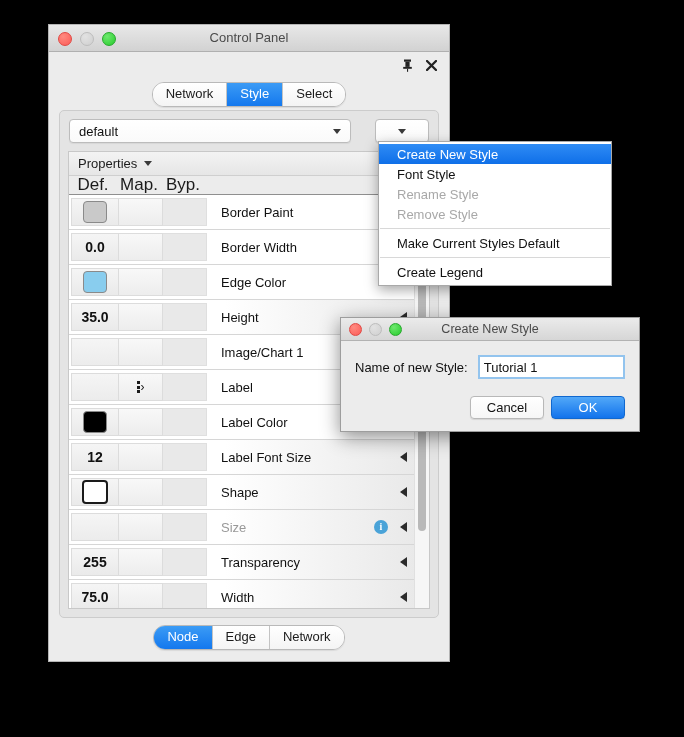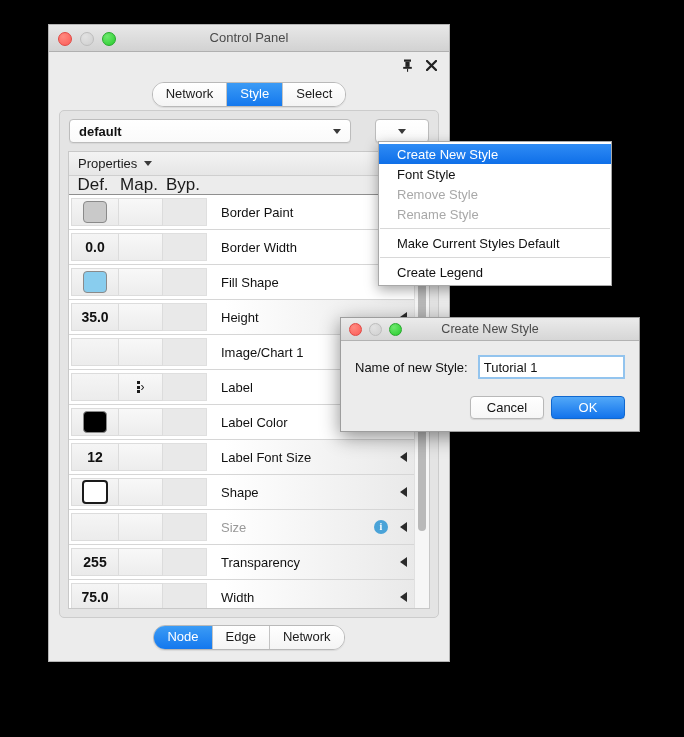--- a/index.html
+++ b/index.html
@@ -122,21 +122,20 @@
     background: #e4e4e4;
     border: 1px solid #cccccc;
     border-radius: 5px;
   }
 
   .style-row {
     display: flex;
     align-items: center;
     gap: 24px;
     padding: 8px 9px 6px;
-    font-weight: bold;
   }
   .combo {
     flex: 1;
     height: 22px;
     background: linear-gradient(to bottom, #ffffff, #fafafa);
     border: 1px solid #bcbcbc;
     border-radius: 4px;
     position: relative;
     display: flex;
     align-items: center;
@@ -540,21 +539,21 @@
                   <div class="cell map"></div>
                   <div class="cell byp"></div>
                   <span class="pname">Border Width</span>
                 </div>
                 <div class="prow">
                   <div class="cell def">
                     <span class="swatch" style="background: rgb(137, 205, 238);"></span>
                   </div>
                   <div class="cell map"></div>
                   <div class="cell byp"></div>
-                  <span class="pname">Fill Shape</span>
+                  <span class="pname">Edge Color</span>
                 </div>
                 <div class="prow shaded">
                   <div class="cell def">
                     <span>35.0</span>
                   </div>
                   <div class="cell map"></div>
                   <div class="cell byp"></div>
                   <span class="pname">Height</span>
                   <span class="right-caret"></span>
                 </div>
@@ -647,22 +646,22 @@
           <div class="tab">Network</div>
         </div>
       </div>
 
     </div>
   </div>
 
   <div class="dropdown" id="dropdown-menu">
       <div class="mitem sel">Create New Style</div>
       <div class="mitem">Font Style</div>
+      <div class="mitem dis">Rename Style</div>
       <div class="mitem dis">Remove Style</div>
-      <div class="mitem dis">Rename Style</div>
       <div class="msep"></div>
       <div class="mitem">Make Current Styles Default</div>
       <div class="msep"></div>
       <div class="mitem">Create Legend</div>
     </div>
 
   <div class="dialog">
     <div class="dlg-title">
       <div class="traffic">
         <span class="dot red"></span>

